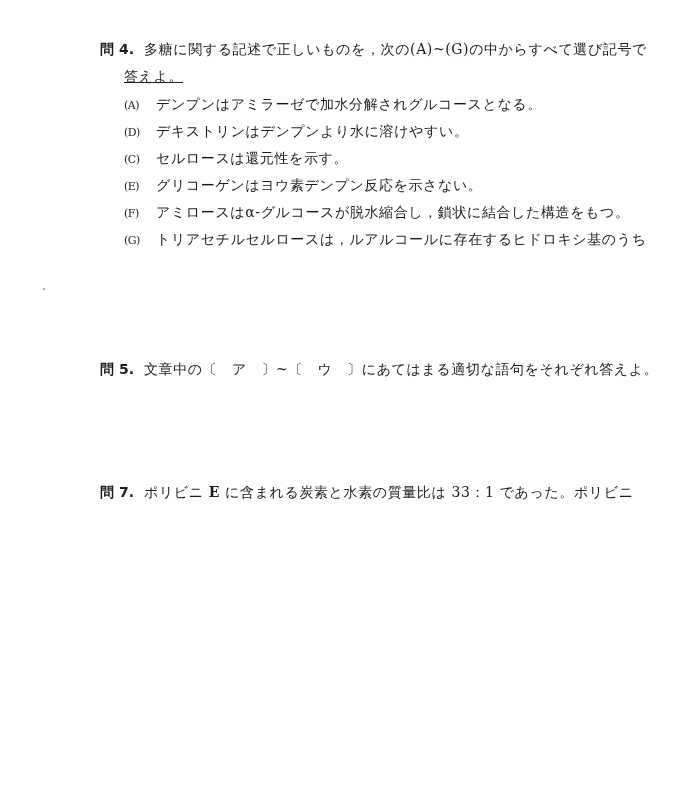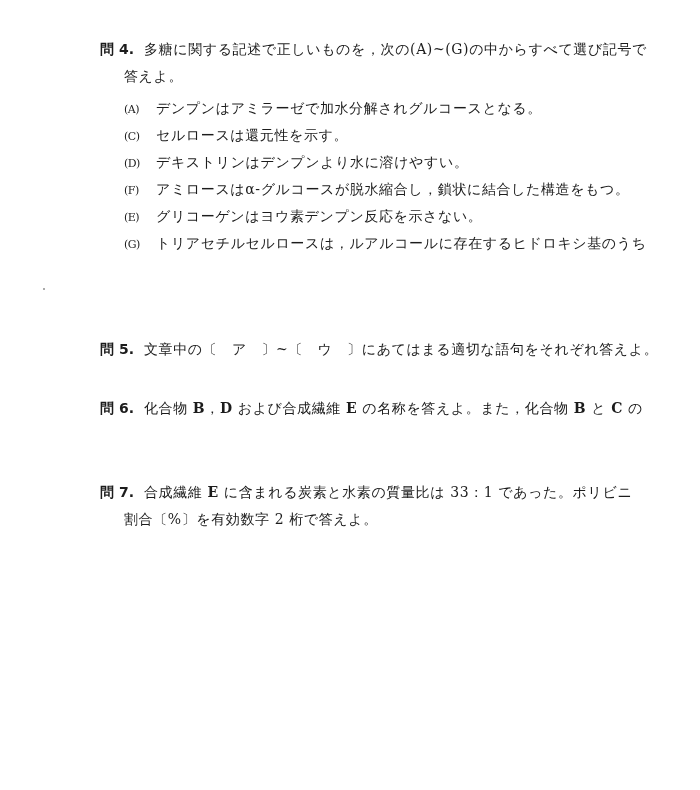--- a/index.html
+++ b/index.html
@@ -39,26 +39,26 @@
       width: 44px;
       letter-spacing: 0px;
     }
     .q-label .kanji {
       font-weight: bold;
       margin-right: 5px;
     }
     .q-text {
       letter-spacing: 0.6px;
     }
-    .indent-1 { padding-left: 24px; }
+    .indent-1 { padding-left: 24px; text-decoration: underline; }
     .indent-2 { padding-left: 44px; }
     .option {
       position: relative;
       height: 27px;
-      line-height: 37px;
+      line-height: 28px;
       white-space: nowrap;
       padding-left: 24px;
     }
     .opt-mark {
       display: inline-block;
       width: 32px;
       font-size: 11px;
       letter-spacing: -0.5px;
     }
     .opt-text {
@@ -83,51 +83,45 @@
       <span class="q-label"><span class="kanji">問</span><span>4.</span></span><span class="q-text">多糖に関する記述で正しいものを，次の(A)~(G)の中からすべて選び記号で</span>
     </div>
     <div class="q-line indent-1">
       <span class="q-text">答えよ。</span>
     </div>
 
     <div class="option">
       <span class="opt-mark">(A)</span><span class="opt-text">デンプンはアミラーゼで加水分解されグルコースとなる。</span>
     </div>
     <div class="option">
+      <span class="opt-mark">(D)</span><span class="opt-text">デキストリンはデンプンより水に溶けやすい。</span>
+    </div>
+    <div class="option">
       <span class="opt-mark">(C)</span><span class="opt-text">セルロースは還元性を示す。</span>
     </div>
     <div class="option">
-      <span class="opt-mark">(D)</span><span class="opt-text">デキストリンはデンプンより水に溶けやすい。</span>
+      <span class="opt-mark">(E)</span><span class="opt-text">グリコーゲンはヨウ素デンプン反応を示さない。</span>
     </div>
     <div class="option">
       <span class="opt-mark">(F)</span><span class="opt-text">アミロースはα-グルコースが脱水縮合し，鎖状に結合した構造をもつ。</span>
-    </div>
-    <div class="option">
-      <span class="opt-mark">(E)</span><span class="opt-text">グリコーゲンはヨウ素デンプン反応を示さない。</span>
     </div>
     <div class="option">
       <span class="opt-mark">(G)</span><span class="opt-text">トリアセチルセルロースは，ルアルコールに存在するヒドロキシ基のうち</span>
     </div>
   </div>
 
-  <div class="question" style="top:336px;">
+  <div class="question" style="top:356px;">
     <div class="q-line">
       <span class="q-label"><span class="kanji">問</span><span>5.</span></span><span class="q-text">文章中の〔　ア　〕~〔　ウ　〕にあてはまる適切な語句をそれぞれ答えよ。</span>
     </div>
   </div>
 
   <div class="question" style="top:395px;">
-    <div class="q-line">
-      <span class="q-label"><span class="kanji">問</span><span>6.</span></span><span class="q-text"><span>化合物 </span><span class="bold-letter">B</span><span>，</span><span class="bold-letter">D</span><span> および合成繊維 </span><span class="bold-letter">E</span><span> の名称を答えよ。また，化合物 </span><span class="bold-letter">B</span><span> と </span><span class="bold-letter">C</span><span> の</span></span>
-    </div>
   </div>
 
   <div class="question" style="top:479px;">
     <div class="q-line">
-      <span class="q-label"><span class="kanji">問</span><span>7.</span></span><span class="q-text"><span>合成繊維 </span><span class="bold-letter">E</span><span> に含まれる炭素と水素の質量比は 33：1 であった。ポリビニ</span></span>
-    </div>
-    <div class="q-line indent-1">
-      <span class="q-text">割合〔%〕を有効数字 2 桁で答えよ。</span>
+      <span class="q-label"><span class="kanji">問</span><span>7.</span></span><span class="q-text"><span>ポリビニ </span><span class="bold-letter">E</span><span> に含まれる炭素と水素の質量比は 33：1 であった。ポリビニ</span></span>
     </div>
   </div>
 
   <div class="speck" style="left:43px; top:288px;"></div>
 </div>
 
 </body></html>

